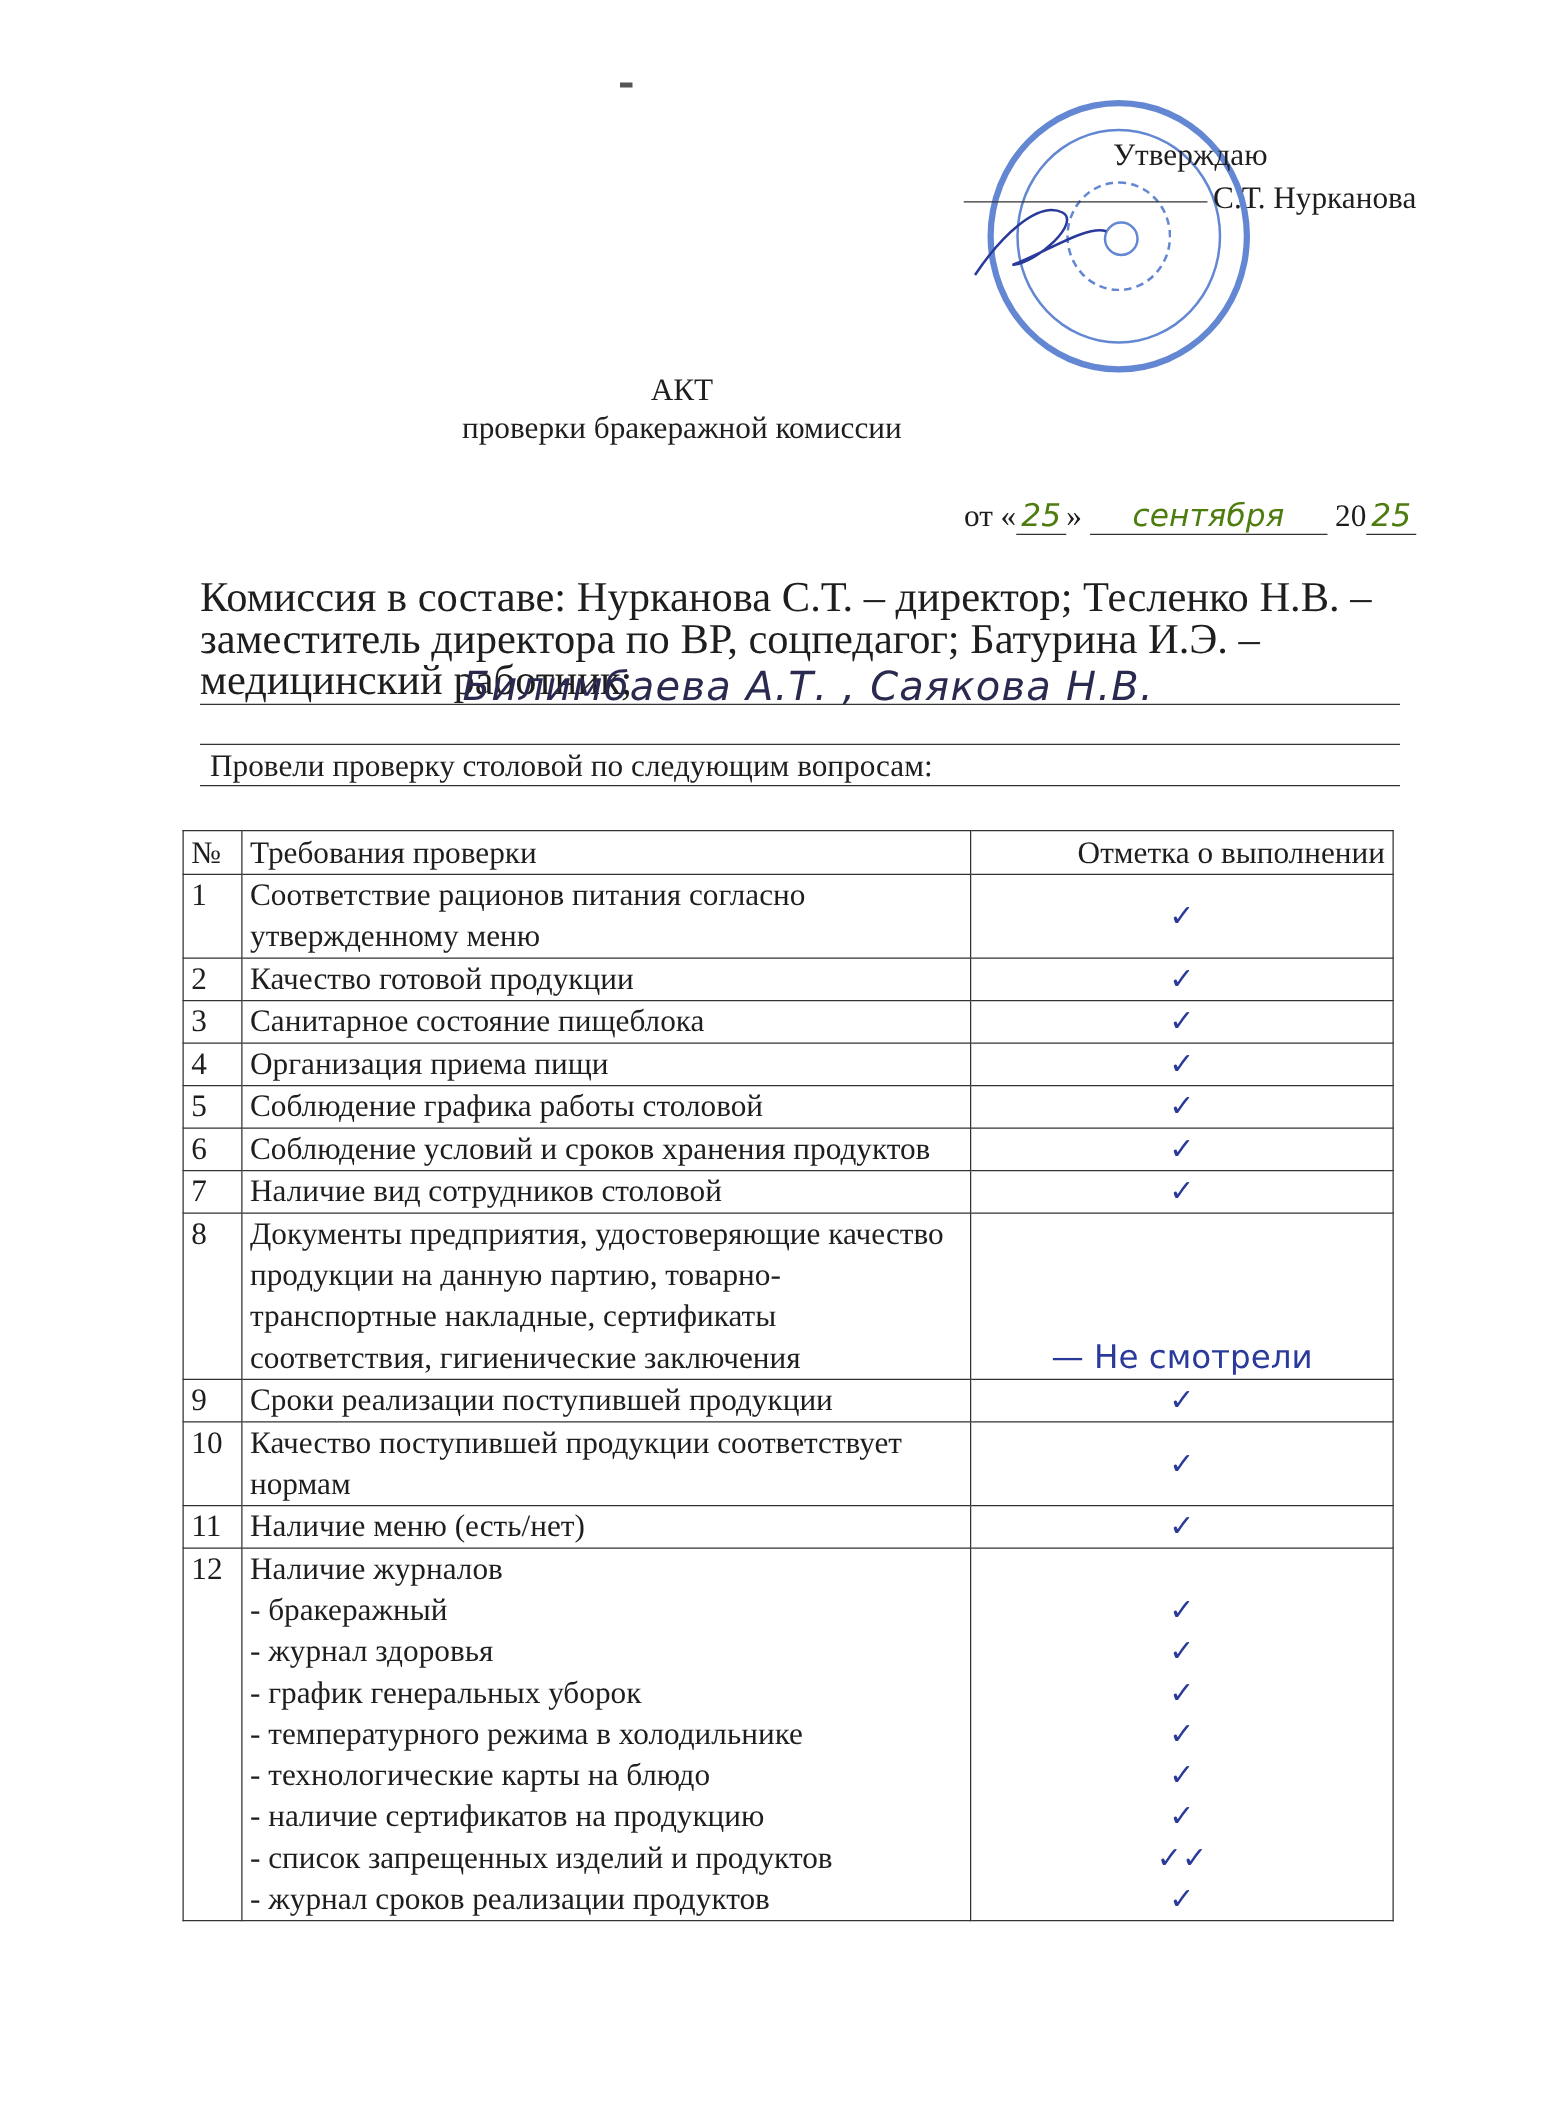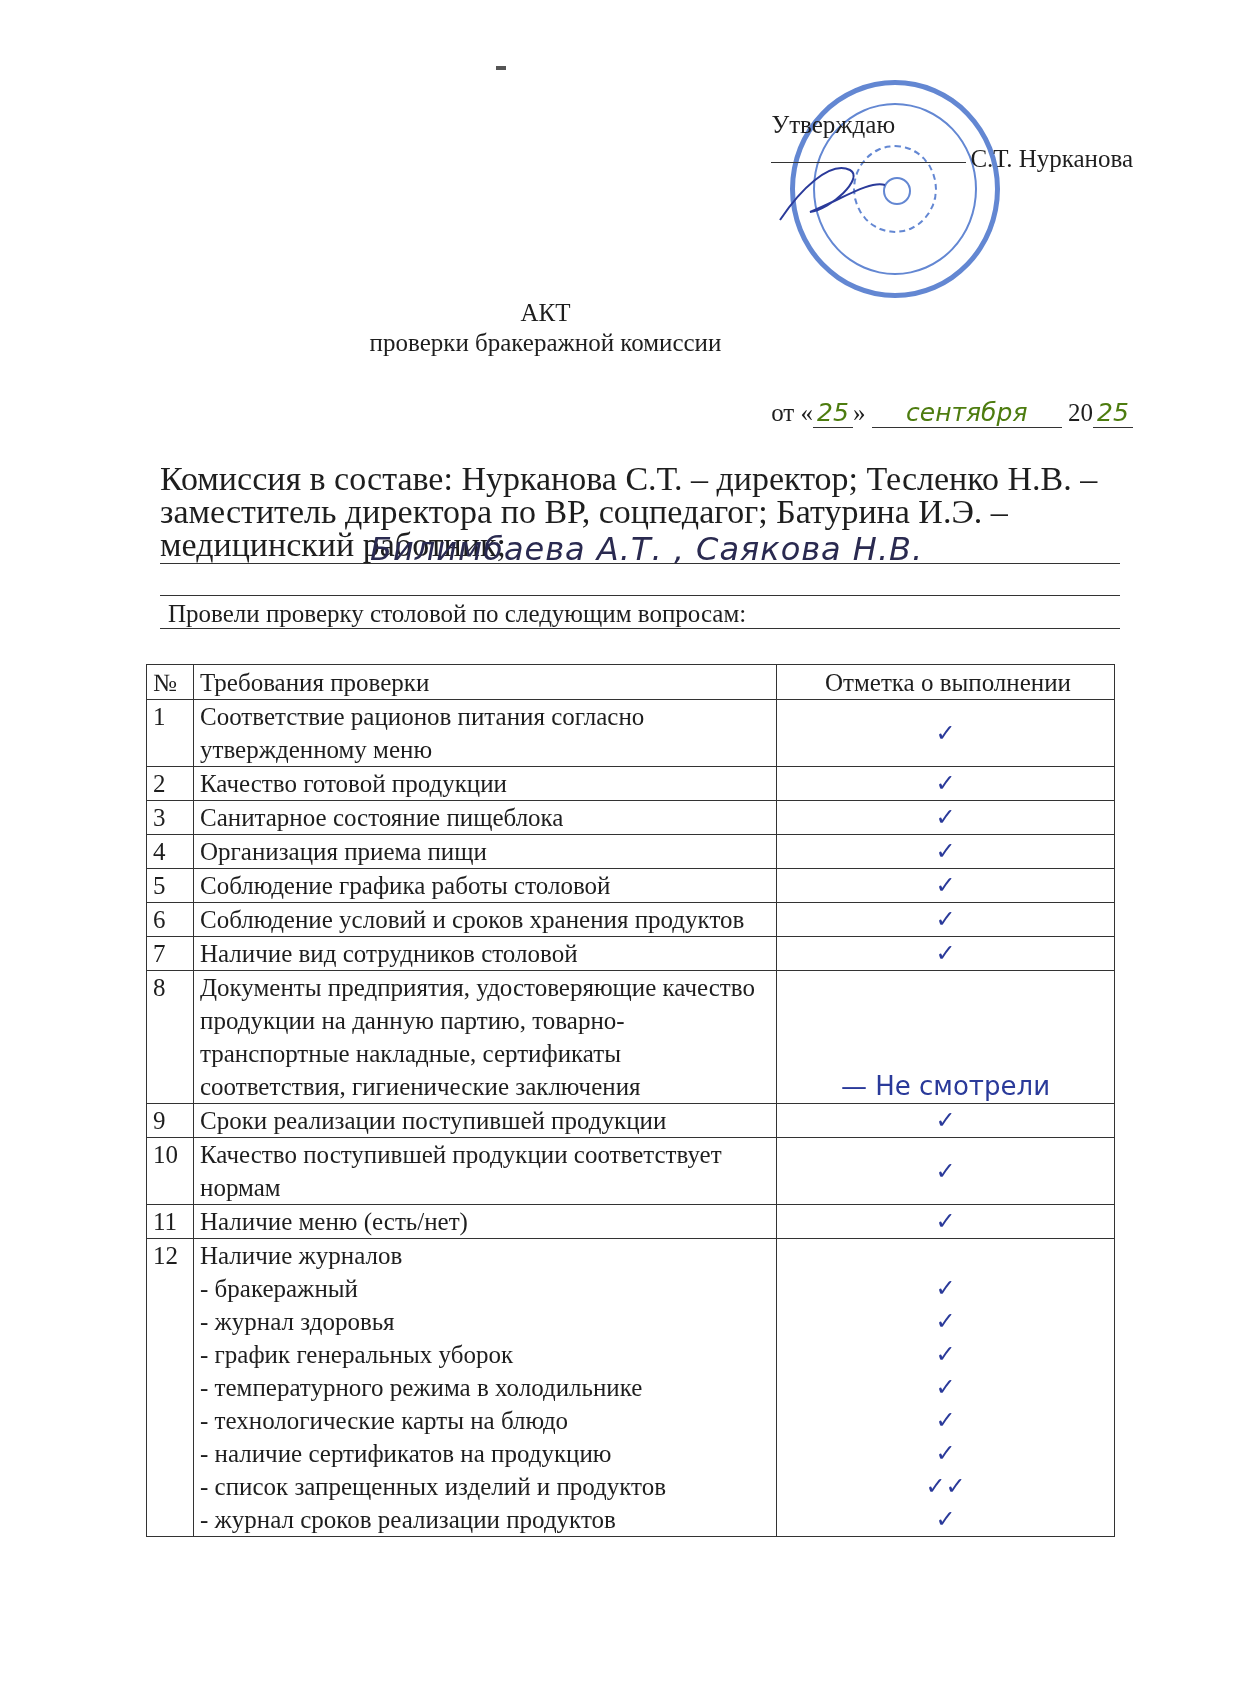--- a/index.html
+++ b/index.html
@@ -1,21 +1,21 @@
 <!DOCTYPE html>
 <html><head>
 <meta charset="utf-8">
 <style>
   html, body { margin: 0; padding: 0; }
   body {
     width: 1243px; height: 1699px; background: #ffffff; position: relative; overflow: hidden;
     font-family: "Liberation Serif", "DejaVu Serif", serif; color: #1e1e1e;
   }
   .abs { position: absolute; }
-  .approve { right: 110px; top: 108px; text-align: left; font-size: 25px; line-height: 34px; }
+  .approve { right: 110px; top: 108px; text-align: center; font-size: 25px; line-height: 34px; }
   .approve .sigline { display: inline-block; width: 195px; border-bottom: 1.5px solid #333; vertical-align: 4px; margin-right: 4px; }
   .stamp { left: 790px; top: 80px; width: 210px; height: 218px; border-radius: 50%;
     border: 5px solid #2f5fc4; box-sizing: border-box; opacity: 0.75; }
   .stamp .ring2 { position: absolute; left: 18px; top: 18px; right: 18px; bottom: 18px; border-radius: 50%; border: 2px solid #2f5fc4; }
   .stamp .ring3 { position: absolute; left: 58px; top: 60px; right: 58px; bottom: 60px; border-radius: 50%; border: 2px dashed #2f5fc4; }
   .stamp .core { position: absolute; left: 88px; top: 92px; width: 24px; height: 24px; border-radius: 50%; border: 2px solid #2f5fc4; }
   .signature { left: 770px; top: 150px; width: 120px; height: 80px; }
   .title { left: 0; width: 1091px; text-align: center; font-size: 25px; line-height: 30px; }
   .date { right: 110px; top: 398px; font-size: 25px; }
   .hand { font-family: "DejaVu Sans", sans-serif; font-style: italic; color: #4d7c0f; }
@@ -71,21 +71,21 @@
 <div class="abs hline" style="top:595px;"></div>
 <div class="abs hline" style="top:628px;"></div>
 
 <div class="abs intro">Провели проверку столовой по следующим вопросам:</div>
 
 <table class="checks">
   <thead>
     <tr>
       <th class="c-num">№</th>
       <th class="c-req">Требования проверки</th>
-      <th style="text-align:left;padding-left:48px;">Отметка о выполнении</th>
+      <th style="text-align:right;padding-left:48px;">Отметка о выполнении</th>
     </tr>
   </thead>
   <tbody>
     <tr>
         <td>1</td>
         <td>Соответствие рационов питания согласно утвержденному меню</td>
         <td class="c-mark">✓</td>
       </tr>
     <tr>
         <td>2</td>

